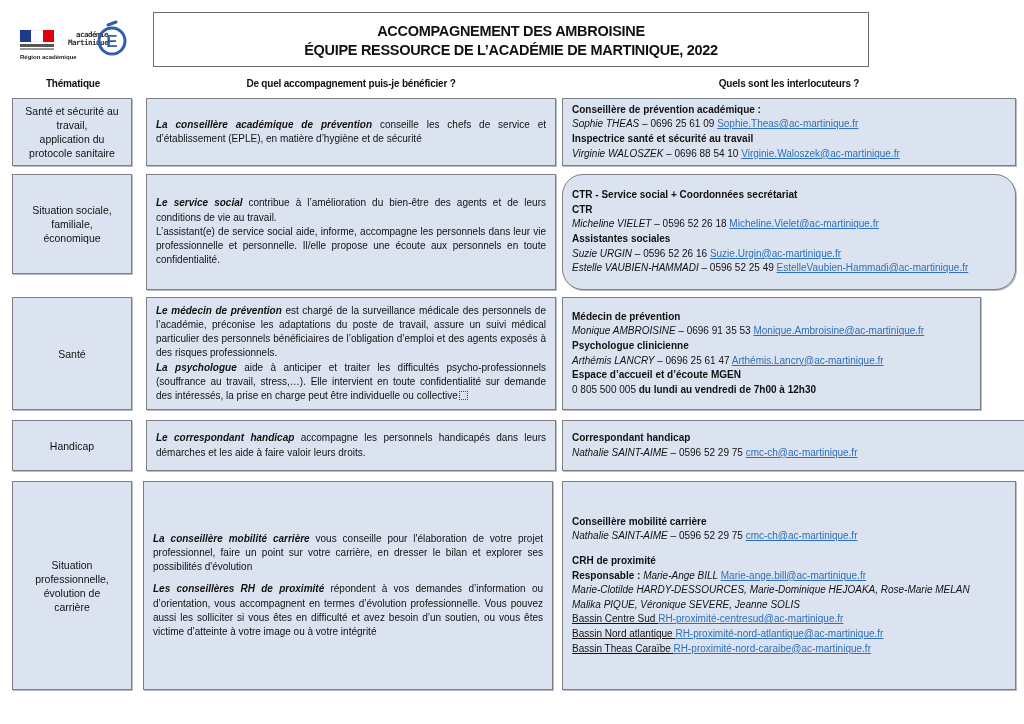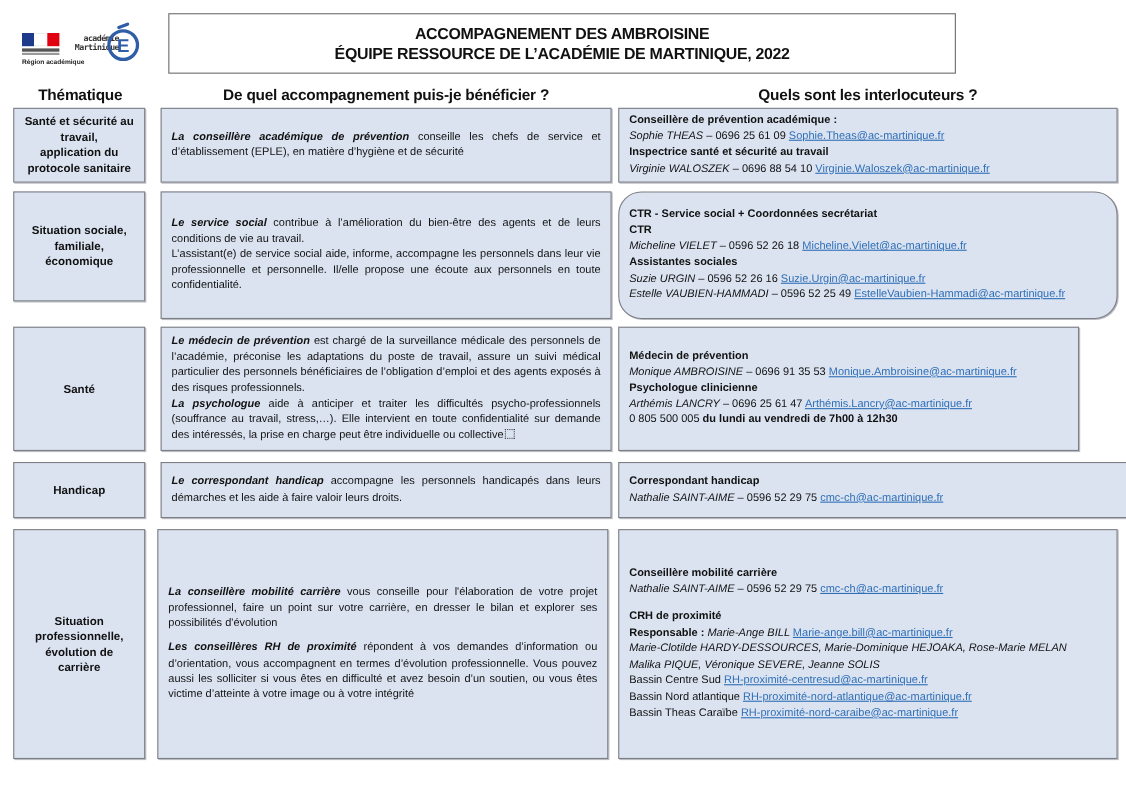--- a/index.html
+++ b/index.html
@@ -14,34 +14,34 @@
   .logo-rf .motto2 { height: 2px; margin-top: 1px; background: #999; width: 34px; }
   .region-label { position: absolute; left: 20px; top: 54px; font-size: 6px; color: #222; font-weight: bold; }
   .acad-text { position: absolute; left: 68px; top: 31px; font-size: 7.5px; line-height: 8px; color: #333; font-weight: bold; text-align: right; width: 40px; font-family: "DejaVu Sans Mono", monospace; letter-spacing: -0.5px; }
   .acad-e { position: absolute; left: 94px; top: 20px; width: 34px; height: 36px; }
 
   
   .title-box { position: absolute; left: 153px; top: 12px; width: 716px; height: 55px; border: 1px solid #6b6b6b; background: #fff; text-align: center; padding-top: 9px; }
   .title-line { font-size: 14.5px; font-weight: bold; line-height: 19px; color: #111; letter-spacing: -0.3px; }
 
   
-  .col-head { position: absolute; top: 78px; font-size: 14px; font-weight: bold; color: #111; text-align: center; letter-spacing: -0.2px; }
+  .col-head { position: absolute; top: 78px; font-size: 10px; font-weight: bold; color: #111; text-align: center; letter-spacing: -0.2px; }
 
   
   .cell { position: absolute; background: #dbe3f1; border: 1px solid #7d7f84; box-shadow: 1px 1px 0 #b9bcc2; }
-  .theme { display: flex; align-items: center; justify-content: center; text-align: center; font-size: 10.5px; font-weight: bold; line-height: 14px; padding: 16px 4px; }
+  .theme { display: flex; align-items: center; justify-content: center; text-align: center; font-size: 10.5px; font-weight: normal; line-height: 14px; padding: 16px 4px; }
   .desc { font-size: 10px; line-height: 14.2px; text-align: justify; padding: 0 9px; display: flex; flex-direction: column; justify-content: center; }
   .desc p { margin: 0; }
   .desc p + p.gap { margin-top: 8px; }
   .desc .lead { font-weight: bold; font-style: italic; }
   .contact { font-size: 10px; line-height: 14.6px; padding: 0 9px; display: flex; flex-direction: column; justify-content: center; }
   .contact .role { font-weight: bold; }
   .contact .name { font-style: italic; }
   .contact a { color: #2f6fb7; text-decoration: underline; }
-  .contact .ul { }
+  .contact .ul { text-decoration: underline; }
   .contact .sp { height: 10px; }
   .ico-box { display: inline-block; width: 9px; height: 9px; border: 1px dotted #444; vertical-align: -1px; margin-left: 1px; }
 </style>
 </head>
 <body>
 
 <div class="logo-rf">
   <div class="flag">
     <span style="background:#1e3a8a"></span>
       <span style="background:#ffffff;border-top:1px solid #eee;border-bottom:1px solid #eee"></span>
@@ -114,20 +114,21 @@
     </div>
     <div class="cell desc" style="left: 146px; top: 297px; width: 410px; height: 113px;">
       <p><span class="lead">Le médecin de prévention</span><span> est chargé de la surveillance médicale des personnels de l’académie, préconise les adaptations du poste de travail, assure un suivi médical particulier des personnels bénéficiaires de l’obligation d’emploi et des agents exposés à des risques professionnels.</span></p>
       <p><span class="lead">La psychologue</span><span> aide à anticiper et traiter les difficultés psycho-professionnels (souffrance au travail, stress,…). Elle intervient en toute confidentialité sur demande des intéressés, la prise en charge peut être individuelle ou collective</span><span class="ico-box"></span></p>
     </div>
     <div class="cell contact" style="left: 562px; top: 297px; width: 419px; height: 113px;">
       <div><span class="role">Médecin de prévention</span></div>
       <div><span class="name">Monique AMBROISINE</span><span> – 0696 91 35 53 </span><a href="#">Monique.Ambroisine@ac-martinique.fr</a></div>
       <div><span class="role">Psychologue clinicienne</span></div>
       <div><span class="name">Arthémis LANCRY</span><span> – 0696 25 61 47 </span><a href="#">Arthémis.Lancry@ac-martinique.fr</a></div>
+      <div><span class="role">Espace d’accueil et d’écoute MGEN</span></div>
       <div><span>0 805 500 005 </span><span class="role">du lundi au vendredi de 7h00 à 12h30</span></div>
     </div>
     <div class="cell theme" style="left: 12px; top: 420px; width: 120px; height: 51px;">
       <div>
         <div>Handicap</div>
       </div>
     </div>
     <div class="cell desc" style="left: 146px; top: 420px; width: 410px; height: 51px;">
       <p><span class="lead">Le correspondant handicap</span><span> accompagne les personnels handicapés dans leurs démarches et les aide à faire valoir leurs droits.</span></p>
     </div>

